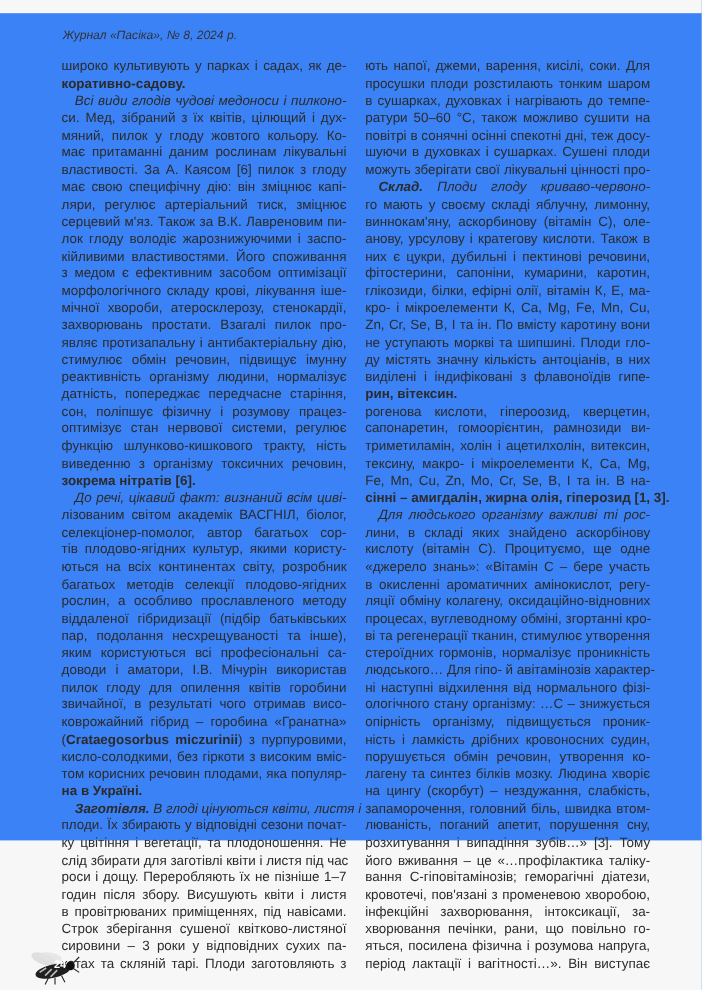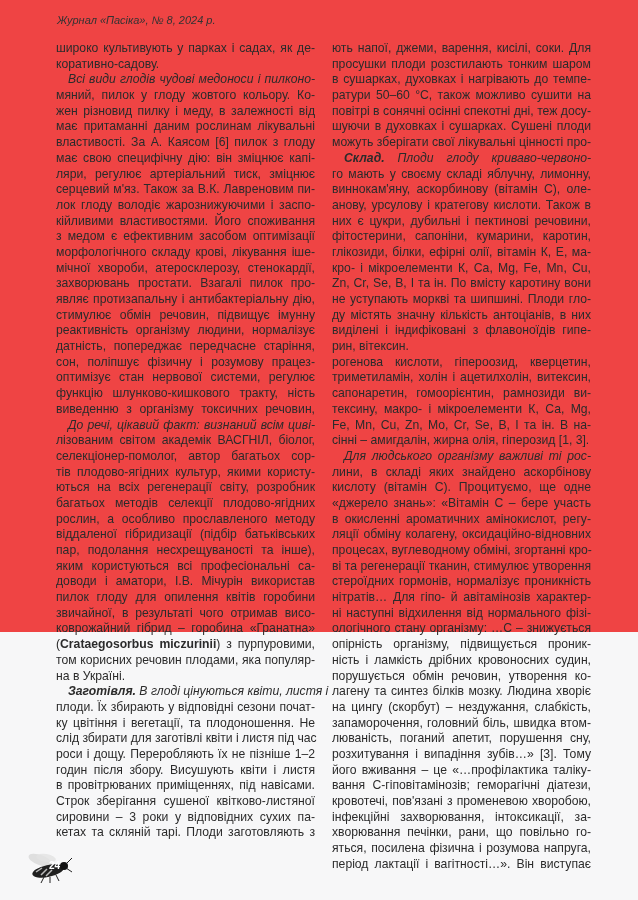--- a/index.html
+++ b/index.html
@@ -3,37 +3,37 @@
 <meta charset="utf-8">
 <style>
   html, body { margin: 0; padding: 0; }
   body {
     width: 638px; height: 900px; overflow: hidden;
     background: #f7f7f8;
     font-family: "Liberation Sans", sans-serif;
     color: #2a2a2a;
     position: relative;
   }
-  .page { position: absolute; left: 0; top: 0; width: 638px; height: 632px; background: #ef4444; }
+  .page { position: absolute; left: 0; top: 12px; width: 638px; height: 752px; background: #3b82f6; }
   .header {
     position: absolute; left: 57px; top: 14px;
     font-style: italic; font-size: 11px; color: #333;
   }
   .col {
     position: absolute; top: 41px;
     font-size: 12.2px; line-height: 15.7px;
     color: #2b2b2b;
   }
   .col.left { left: 56px; width: 259px; }
   .col.right { left: 332px; width: 259px; }
   .line {
     display: block; height: 15.7px; white-space: nowrap;
     text-align: justify; text-align-last: justify;
   }
-  .line.last { text-align-last: left; }
+  .line.last { text-align-last: left; font-weight: bold; }
   .line.indent { padding-left: 12px; font-style: italic; }
   .b { font-weight: bold; }
   .bi { font-weight: bold; }
   .bee {
     position: absolute; left: 26px; top: 850px; width: 48px; height: 36px;
   }
   .pgnum {
     position: absolute; left: 49px; top: 860px;
     font-size: 10px; font-weight: bold; color: #fff;
   }
@@ -41,63 +41,65 @@
 </head>
 <body>
 
 <div class="page">
   <div class="header">Журнал «Пасіка», № 8, 2024 р.</div>
 
   <div class="col left" id="col-left">
       <span class="line"><span>широко  культивують у парках і садах, як де-</span></span>
       <span class="line last"><span>коративно-садову.</span></span>
       <span class="line indent"><span>Всі види глодів чудові медоноси і пилконо-</span></span>
+      <span class="line"><span>си. Мед, зібраний з їх квітів, цілющий і дух-</span></span>
       <span class="line"><span>мяний, пилок у глоду жовтого кольору. Ко-</span></span>
-      <span class="line"><span>жен різновид пилку і меду, в залежності від</span></span>
       <span class="line"><span>має притаманні даним рослинам лікувальні</span></span>
       <span class="line"><span>властивості. За А. Каясом [6] пилок з глоду</span></span>
       <span class="line"><span>має свою специфічну дію: він зміцнює капі-</span></span>
       <span class="line"><span>ляри, регулює артеріальний тиск, зміцнює</span></span>
       <span class="line"><span>серцевий м'яз. Також за В.К. Лавреновим пи-</span></span>
       <span class="line"><span>лок глоду володіє жарознижуючими і заспо-</span></span>
       <span class="line"><span>кійливими властивостями. Його споживання</span></span>
       <span class="line"><span>з медом є ефективним засобом оптимізації</span></span>
       <span class="line"><span>морфологічного складу крові, лікування іше-</span></span>
       <span class="line"><span>мічної хвороби, атеросклерозу, стенокардії,</span></span>
       <span class="line"><span>захворювань простати. Взагалі пилок про-</span></span>
       <span class="line"><span>являє протизапальну і антибактеріальну дію,</span></span>
       <span class="line"><span>стимулює обмін речовин, підвищує імунну</span></span>
       <span class="line"><span>реактивність організму людини, нормалізує</span></span>
       <span class="line"><span>датність, попереджає передчасне старіння,</span></span>
       <span class="line"><span>сон, поліпшує фізичну і розумову працез-</span></span>
       <span class="line"><span>оптимізує стан нервової системи, регулює</span></span>
       <span class="line"><span>функцію шлунково-кишкового тракту, ність</span></span>
       <span class="line"><span>виведенню з організму токсичних речовин,</span></span>
+      <span class="line last"><span>зокрема нітратів [6].</span></span>
       <span class="line indent"><span>До речі, цікавий факт: визнаний всім циві-</span></span>
       <span class="line"><span>лізованим світом академік ВАСГНІЛ, біолог,</span></span>
       <span class="line"><span>селекціонер-помолог, автор багатьох сор-</span></span>
       <span class="line"><span>тів плодово-ягідних культур, якими користу-</span></span>
-      <span class="line"><span>ються на всіх регенерації світу, розробник</span></span>
+      <span class="line"><span>ються на всіх континентах світу, розробник</span></span>
       <span class="line"><span>багатьох методів селекції плодово-ягідних</span></span>
       <span class="line"><span>рослин, а особливо прославленого методу</span></span>
       <span class="line"><span>віддаленої гібридизації (підбір батьківських</span></span>
       <span class="line"><span>пар, подолання несхрещуваності та інше),</span></span>
       <span class="line"><span>яким користуються всі професіональні са-</span></span>
       <span class="line"><span>доводи і аматори, І.В. Мічурін використав</span></span>
       <span class="line"><span>пилок глоду для опилення квітів горобини</span></span>
       <span class="line"><span>звичайної, в результаті чого отримав висо-</span></span>
       <span class="line"><span>коврожайний гібрид – горобина «Гранатна»</span></span>
       <span class="line"><span>(</span><span class="bi">Crataegosorbus miczurinii</span><span>) з пурпуровими,</span></span>
+      <span class="line"><span>кисло-солодкими, без гіркоти з високим вміс-</span></span>
       <span class="line"><span>том корисних речовин плодами, яка популяр-</span></span>
       <span class="line last"><span>на в Україні.</span></span>
       <span class="line indent"><span class="b">Заготівля.</span><span> В глоді цінуються квіти, листя і</span></span>
       <span class="line"><span>плоди. Їх збирають у відповідні сезони почат-</span></span>
       <span class="line"><span>ку цвітіння і вегетації, та плодоношення. Не</span></span>
       <span class="line"><span>слід збирати для заготівлі квіти і листя під час</span></span>
-      <span class="line"><span>роси і дощу. Переробляють їх не пізніше 1–2</span></span>
+      <span class="line"><span>роси і дощу. Переробляють їх не пізніше 1–7</span></span>
       <span class="line"><span>годин після збору.  Висушують квіти і листя</span></span>
       <span class="line"><span>в провітрюваних приміщеннях, під навісами.</span></span>
       <span class="line"><span>Строк зберігання сушеної квітково-листяної</span></span>
       <span class="line"><span>сировини – 3 роки у відповідних сухих па-</span></span>
       <span class="line"><span>кетах та скляній тарі. Плоди заготовляють з</span></span>
     </div>
   <div class="col right" id="col-right">
       <span class="line"><span>ють напої, джеми, варення, кисілі, соки. Для</span></span>
       <span class="line"><span>просушки плоди розстилають тонким шаром</span></span>
       <span class="line"><span>в сушарках, духовках і нагрівають до темпе-</span></span>
@@ -112,35 +114,35 @@
       <span class="line"><span>них є цукри, дубильні і пектинові речовини,</span></span>
       <span class="line"><span>фітостерини, сапоніни, кумарини, каротин,</span></span>
       <span class="line"><span>глікозиди, білки, ефірні олії, вітамін К, Е, ма-</span></span>
       <span class="line"><span>кро- і мікроелементи К, Са, Mg, Fe, Mn, Cu,</span></span>
       <span class="line"><span>Zn, Cr, Se, B, I та ін. По вмісту каротину вони</span></span>
       <span class="line"><span>не уступають моркві та шипшині. Плоди гло-</span></span>
       <span class="line"><span>ду містять значну кількість антоціанів, в них</span></span>
       <span class="line"><span>виділені і індифіковані з флавоноїдів гипе-</span></span>
       <span class="line last"><span>рин, вітексин.</span></span>
       <span class="line"><span>рогенова  кислоти,  гіпероозид,  кверцетин,</span></span>
+      <span class="line"><span>сапонаретин, гомоорієнтин, рамнозиди ви-</span></span>
       <span class="line"><span>триметиламін, холін і ацетилхолін, витексин,</span></span>
-      <span class="line"><span>сапонаретин, гомоорієнтин, рамнозиди ви-</span></span>
       <span class="line"><span>тексину, макро- і мікроелементи К, Са, Mg,</span></span>
       <span class="line"><span>Fe, Mn, Cu, Zn, Mo, Cr, Se, B, I та ін. В на-</span></span>
       <span class="line last"><span>сінні – амигдалін, жирна олія, гіперозид [1, 3].</span></span>
       <span class="line indent"><span>Для людського організму важливі ті рос-</span></span>
       <span class="line"><span>лини, в складі яких знайдено аскорбінову</span></span>
       <span class="line"><span>кислоту (вітамін С). Процитуємо, ще одне</span></span>
       <span class="line"><span>«джерело знань»: «Вітамін С – бере участь</span></span>
       <span class="line"><span>в окисленні ароматичних амінокислот, регу-</span></span>
       <span class="line"><span>ляції обміну колагену, оксидаційно-відновних</span></span>
       <span class="line"><span>процесах, вуглеводному обміні, згортанні кро-</span></span>
       <span class="line"><span>ві та регенерації тканин, стимулює утворення</span></span>
       <span class="line"><span>стероїдних гормонів, нормалізує проникність</span></span>
-      <span class="line"><span>нітратів… Для гіпо- й авітамінозів характер-</span></span>
+      <span class="line"><span>людського… Для гіпо- й авітамінозів характер-</span></span>
       <span class="line"><span>ні наступні відхилення від нормального фізі-</span></span>
       <span class="line"><span>ологічного стану організму: …С – знижується</span></span>
       <span class="line"><span>опірність організму, підвищується проник-</span></span>
       <span class="line"><span>ність і ламкість дрібних кровоносних судин,</span></span>
       <span class="line"><span>порушується обмін речовин, утворення ко-</span></span>
       <span class="line"><span>лагену та синтез білків мозку. Людина хворіє</span></span>
       <span class="line"><span>на цингу (скорбут) – нездужання, слабкість,</span></span>
       <span class="line"><span>запаморочення, головний біль, швидка втом-</span></span>
       <span class="line"><span>люваність, поганий апетит, порушення сну,</span></span>
       <span class="line"><span>розхитування і випадіння зубів…» [3]. Тому</span></span>

